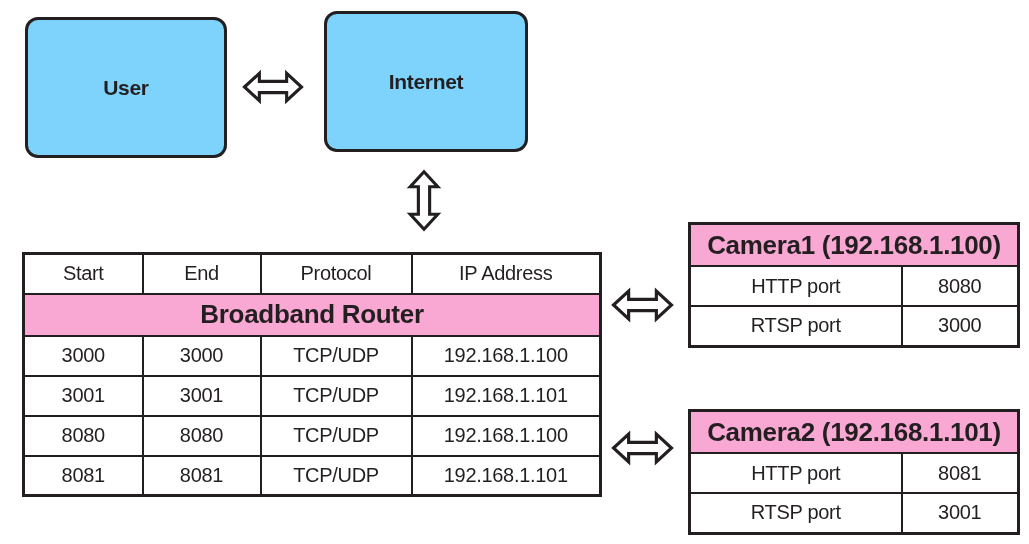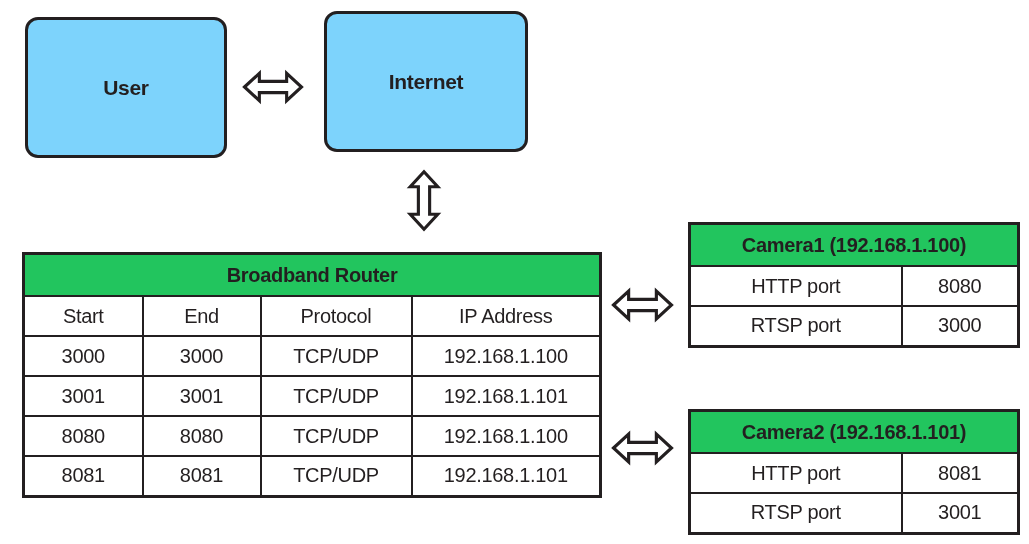--- a/index.html
+++ b/index.html
@@ -34,22 +34,22 @@
     position:absolute;
     border-collapse:collapse;
     table-layout:fixed;
     background:#ffffff;
     font-size:20px;letter-spacing:-0.3px;
   }
   table, th, td{border:2px solid #231f20;}
   table{border-width:3px;}
   th,td{text-align:center;vertical-align:middle;padding:0;}
   .table-title{
-    background:#22c55e;
-    font-weight:bold;font-size:20px;
+    background:#f9a8d4;
+    font-weight:bold;font-size:26px;
     height:40px;
   }
   .router-table{left:22px;top:252px;width:577px;}
   .router-table tr{height:40px;}
   .router-table th.col-header{font-weight:normal;}
   .camera-table{width:329px;}
   .camera-table tr{height:40px;}
   .camera1-table{left:688px;top:222px;}
   .camera2-table{left:688px;top:409px;border-radius:29px;}
 </style>
@@ -92,27 +92,27 @@
 
   <table class="router-table">
     <colgroup>
       <col style="width:119px">
         <col style="width:118px">
         <col style="width:151px">
         <col style="width:189px">
     </colgroup>
     <tbody>
         <tr>
-      <th class="table-title" colspan="4">Broadband Router</th>
-    </tr>
-    <tr>
       <th class="col-header">Start</th>
       <th class="col-header">End</th>
       <th class="col-header">Protocol</th>
       <th class="col-header">IP Address</th>
+    </tr>
+    <tr>
+      <th class="table-title" colspan="4">Broadband Router</th>
     </tr>
     <tr>
       <td>3000</td>
       <td>3000</td>
       <td>TCP/UDP</td>
       <td>192.168.1.100</td>
     </tr>
     <tr>
       <td>3001</td>
       <td>3001</td>

